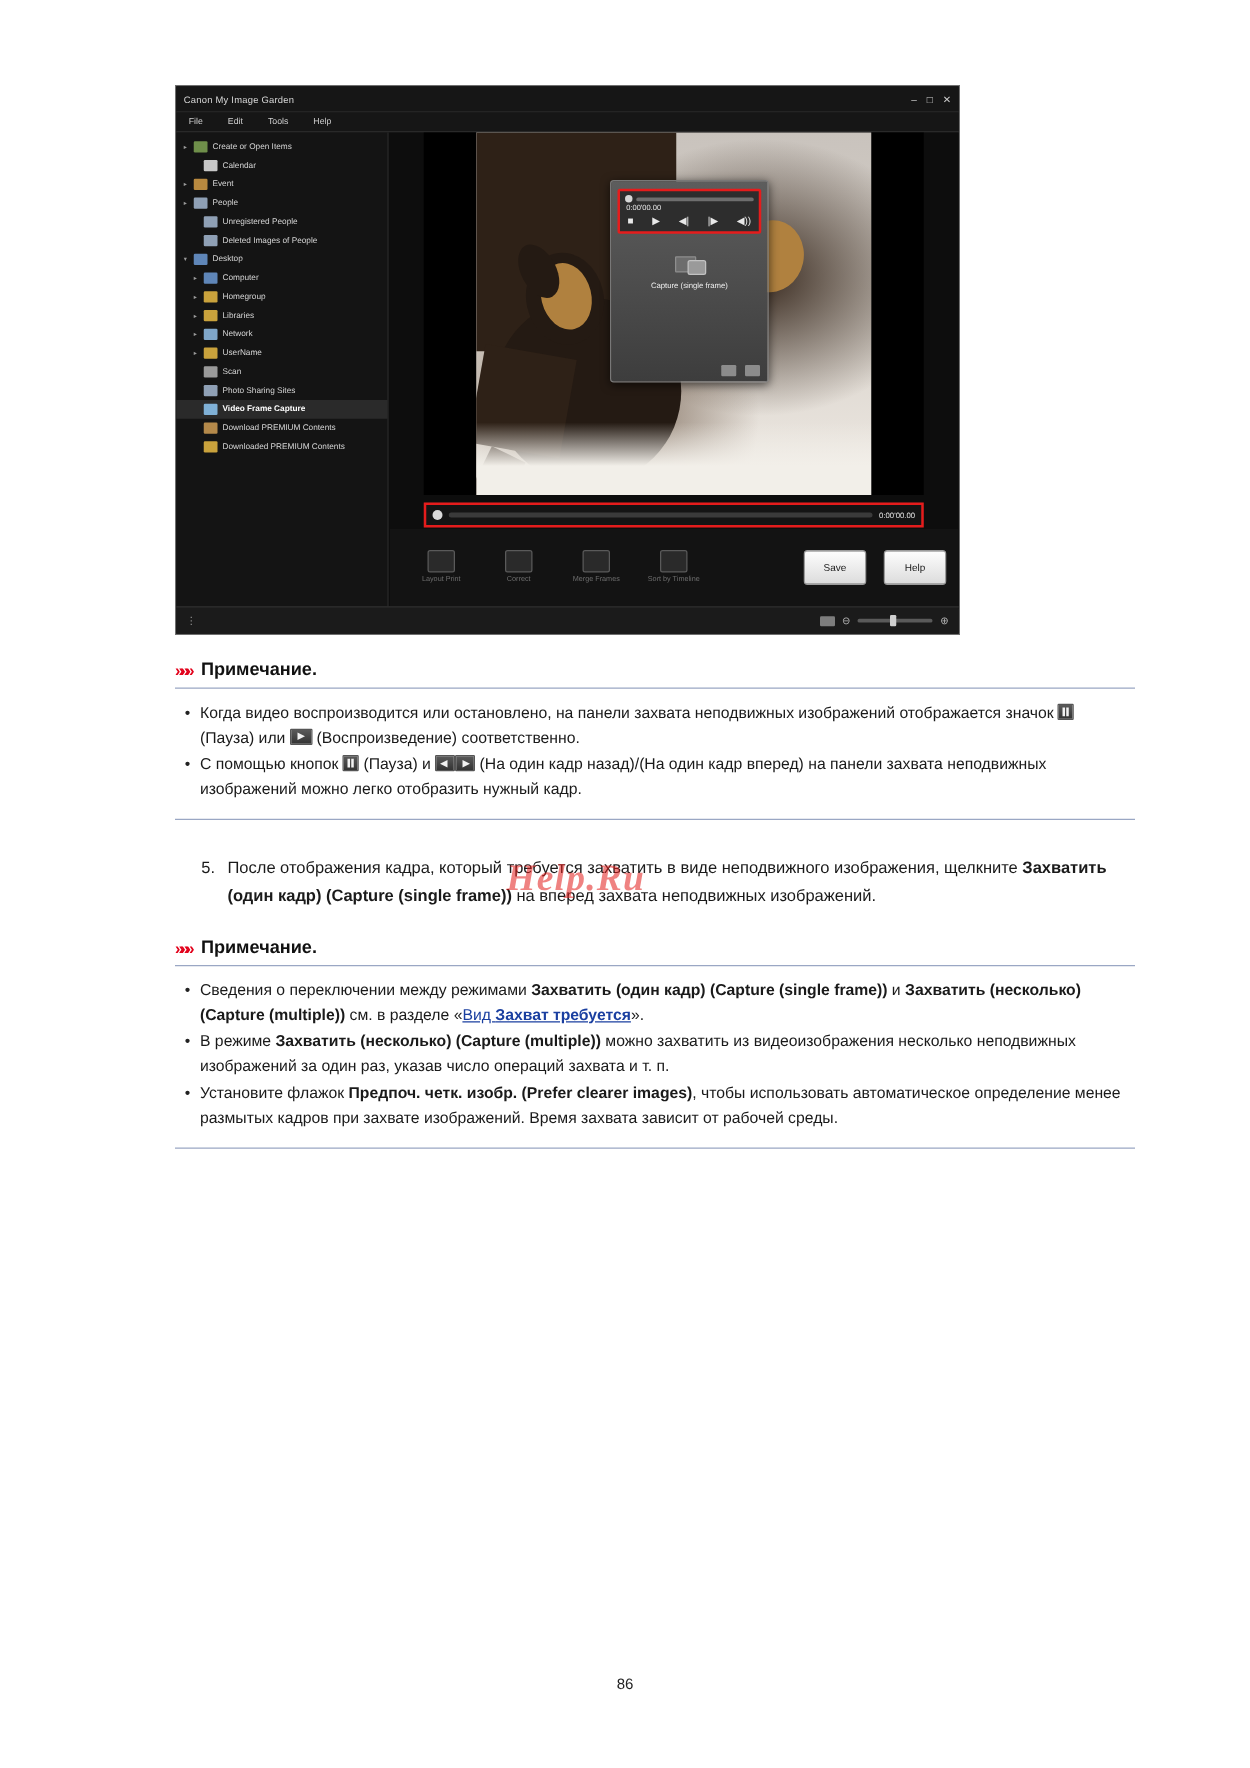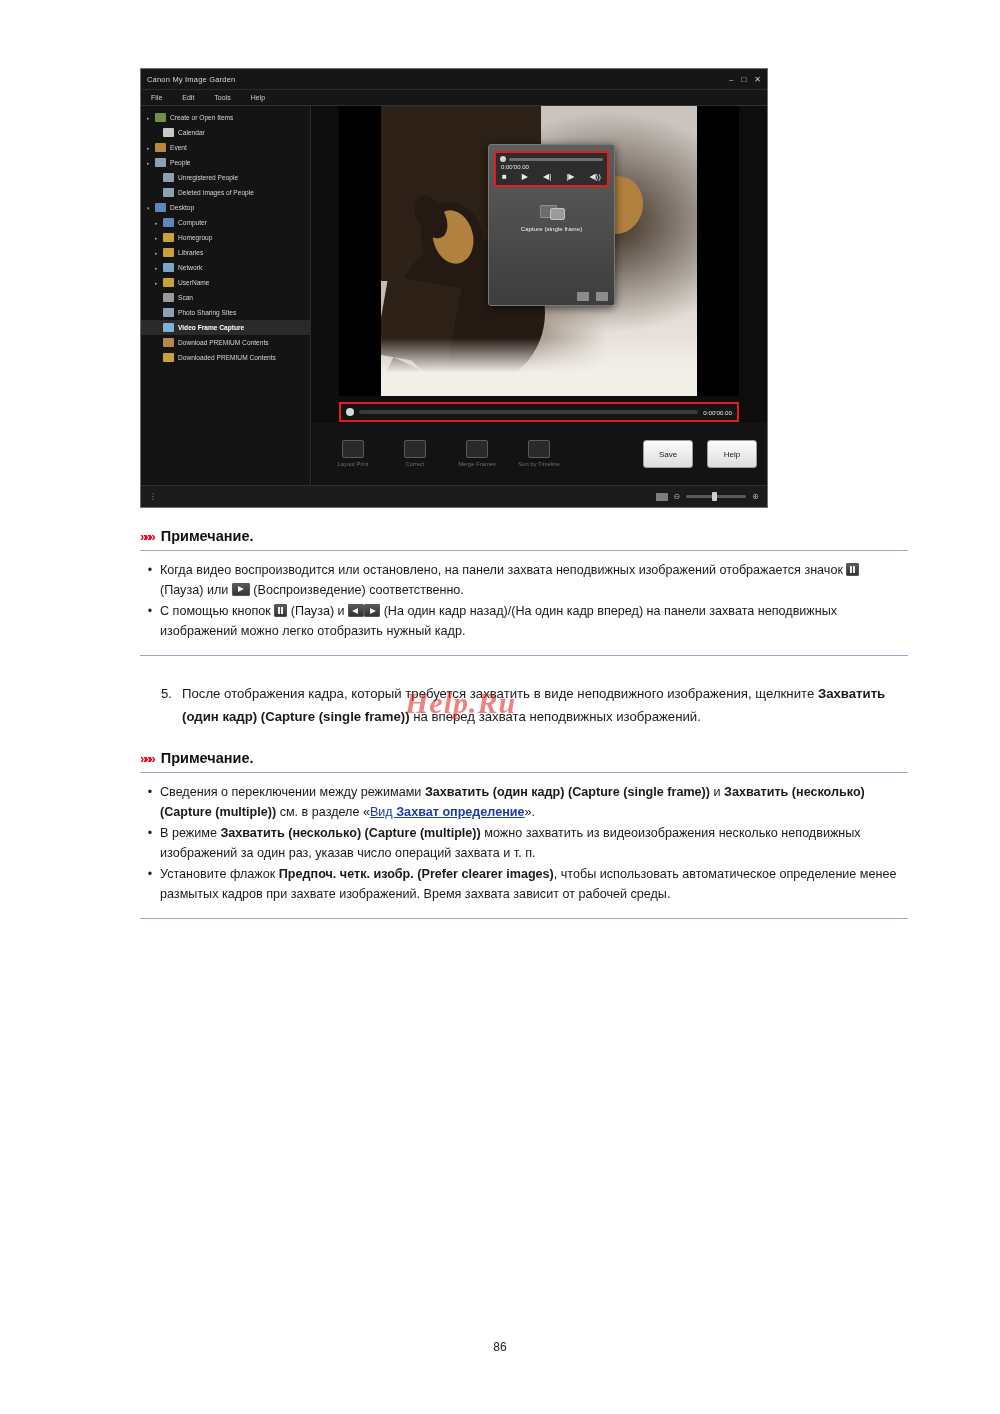--- a/index.html
+++ b/index.html
@@ -578,21 +578,21 @@
     </div>
   </div>
 
   <div class="note-head" style="margin-top:22px;">
     <span class="chev">»»»</span>
     <span>Примечание.</span>
   </div>
   <div class="note-box" id="note2box">
       <div class="bullet">
         <span class="dot">•</span>
-        <span class="btxt">Сведения о переключении между режимами <b>Захватить (один кадр) (Capture (single frame))</b> и <b>Захватить (несколько) (Capture (multiple))</b> см. в разделе «<span class="lnk">Вид <b>Захват определение</b></span>».</span>
+        <span class="btxt">Сведения о переключении между режимами <b>Захватить (один кадр) (Capture (single frame))</b> и <b>Захватить (несколько) (Capture (multiple))</b> см. в разделе «<span class="lnk">Вид <b>Захват требуется</b></span>».</span>
       </div>
       <div class="bullet">
         <span class="dot">•</span>
         <span class="btxt">В режиме <b>Захватить (несколько) (Capture (multiple))</b> можно захватить из видеоизображения несколько неподвижных изображений за один раз, указав число операций захвата и т. п.</span>
       </div>
       <div class="bullet">
         <span class="dot">•</span>
         <span class="btxt">Установите флажок <b>Предпоч. четк. изобр. (Prefer clearer images)</b>, чтобы использовать автоматическое определение менее размытых кадров при захвате изображений. Время захвата зависит от рабочей среды.</span>
       </div>
     </div>

